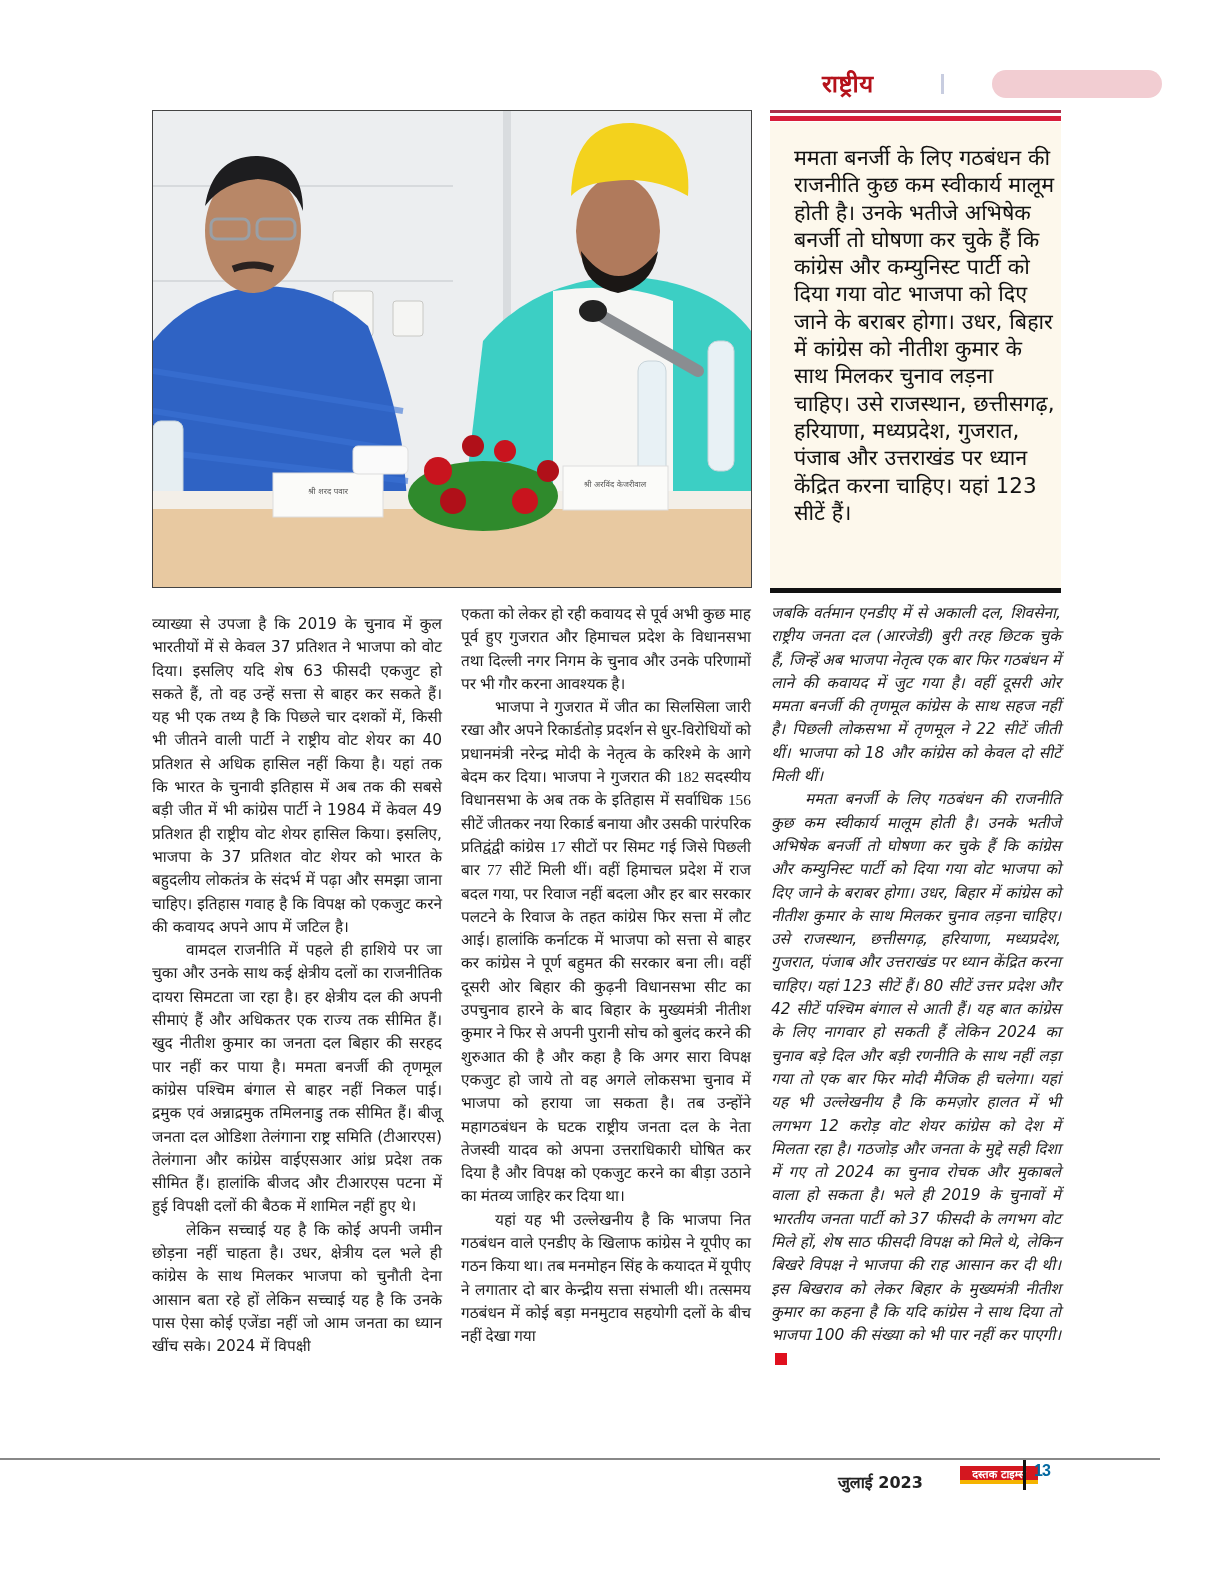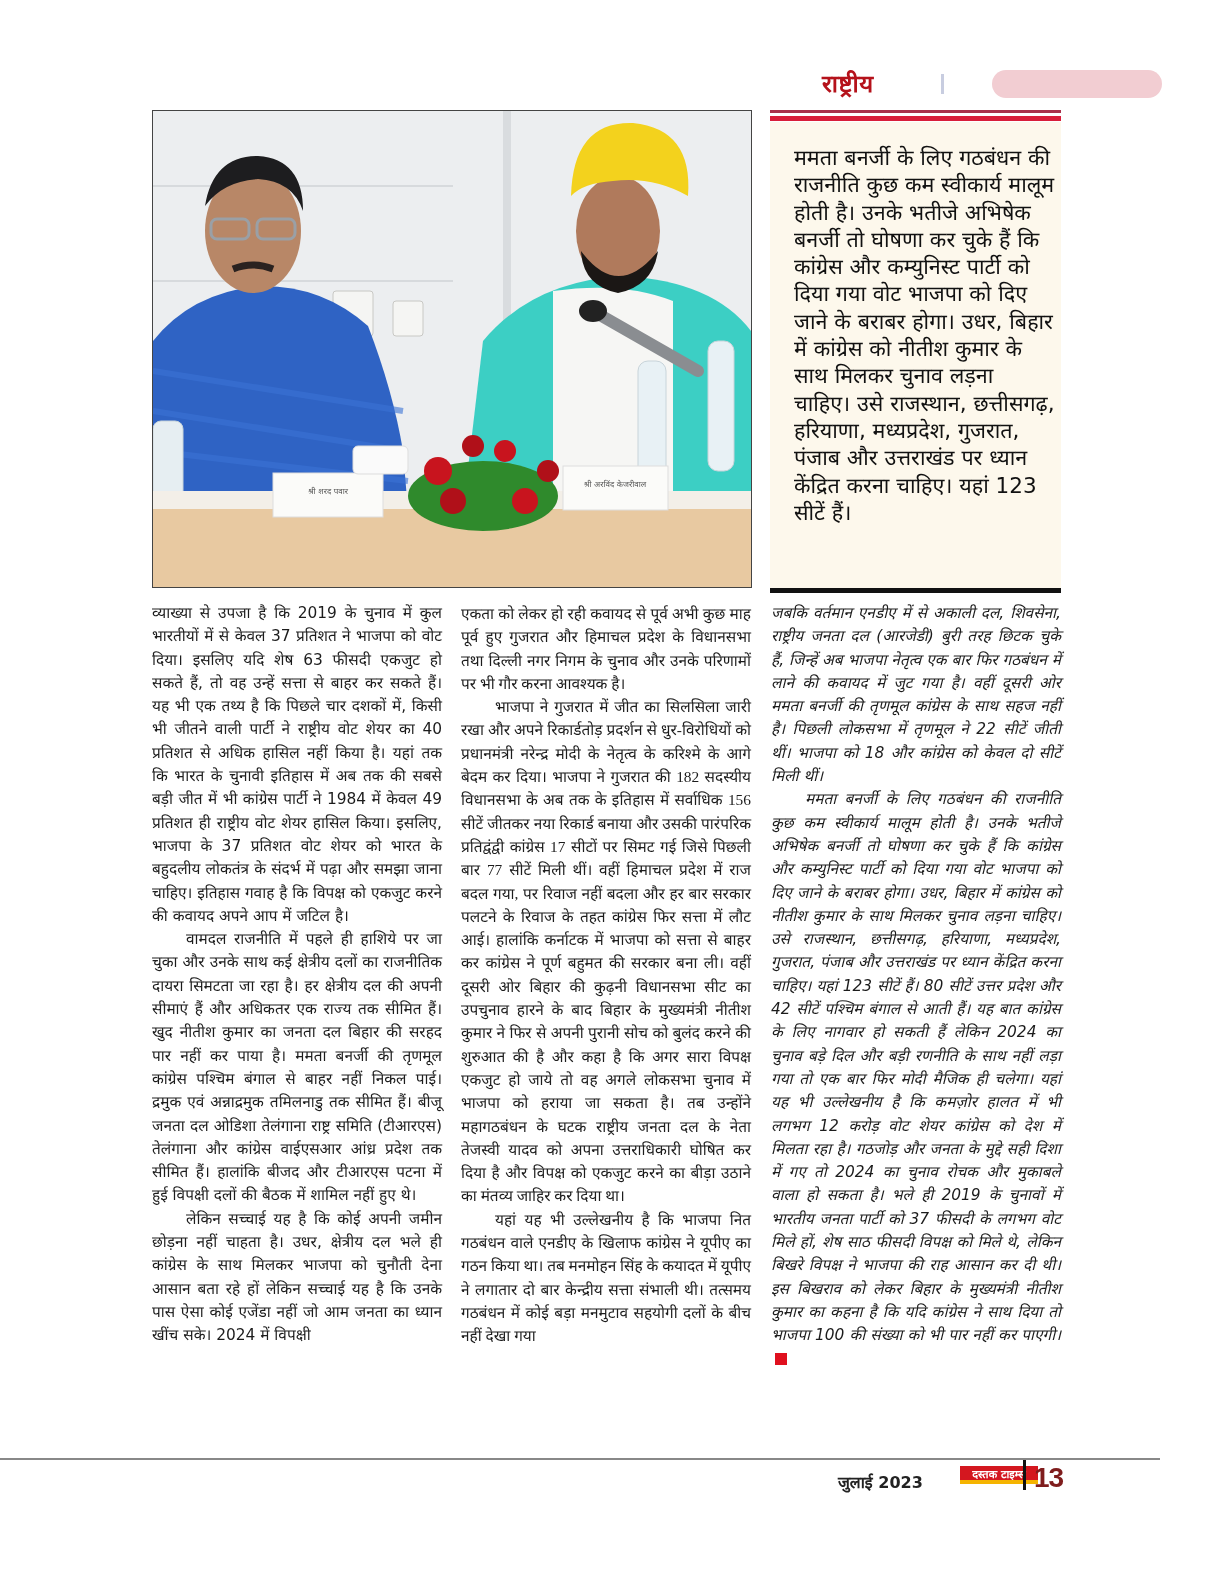--- a/index.html
+++ b/index.html
@@ -24,33 +24,33 @@
   .pullquote { position:absolute; left:770px; top:122px; width:291px; height:466px; background:#fdf8ec; }
   .pq-text { position:absolute; left:24px; top:22px; width:262px; font-size:21.5px; line-height:27.3px;
              color:#111; font-weight:500; }
   .pq-rule-bottom { position:absolute; left:770px; top:588px; width:291px; height:5px; background:#111; }
 
   
   .col { position:absolute; top:602px; font-size:15.4px; line-height:23.3px; color:#1c1c1c;
          text-align:justify; }
   .col p { margin:0; }
   .col p.indent { text-indent:34px; }
-  .col1 { left:152px; width:290px; }
+  .col1 { left:152px; width:290px;margin-top:11px; }
   .col2 { left:461px; width:290px;font-family:Liberation Serif, serif; }
   .col3 { left:771px; width:290px;font-style:italic; }
   .end-mark { display:inline-block; width:12px; height:12px; background:#e0101e; vertical-align:-1px; margin-left:4px; }
 
   
   .footer-line { position:absolute; left:0; top:1458px; width:1160px; height:2px; background:#888; }
   .footer-date { position:absolute; left:838px; top:1471px; font-size:16px; font-weight:bold; color:#222; }
   .footer-brand { position:absolute; left:940px; top:1466px; width:78px; height:18px; background:#d4171f;
                   color:#fff; font-size:11px; font-weight:bold; line-height:18px; text-align:center; overflow:hidden;margin-left:20px; }
   .footer-brand::after { content:""; position:absolute; left:0; bottom:0; width:100%; height:4px; background:#f5b400; }
   .footer-sep { position:absolute; left:1023px; top:1460px; width:3px; height:30px; background:#111; }
-  .footer-page { position:absolute; left:1034px; top:1462px; font-size:28px; font-weight:bold; color:#7f1d1d;
+  .footer-page { position:absolute; left:1034px; top:1462px; font-size:16px; font-weight:bold; color:#0369a1;
                  font-family:"Liberation Sans", sans-serif; letter-spacing:-1px; }
 </style>
 </head>
 <body>
 
 <div class="section-label">राष्ट्रीय</div>
 <div class="header-divider"></div>
 <div class="header-pill"></div>
 
 <div class="photo" title="Two leaders seated at a meeting table with microphone, water bottles and red roses">

